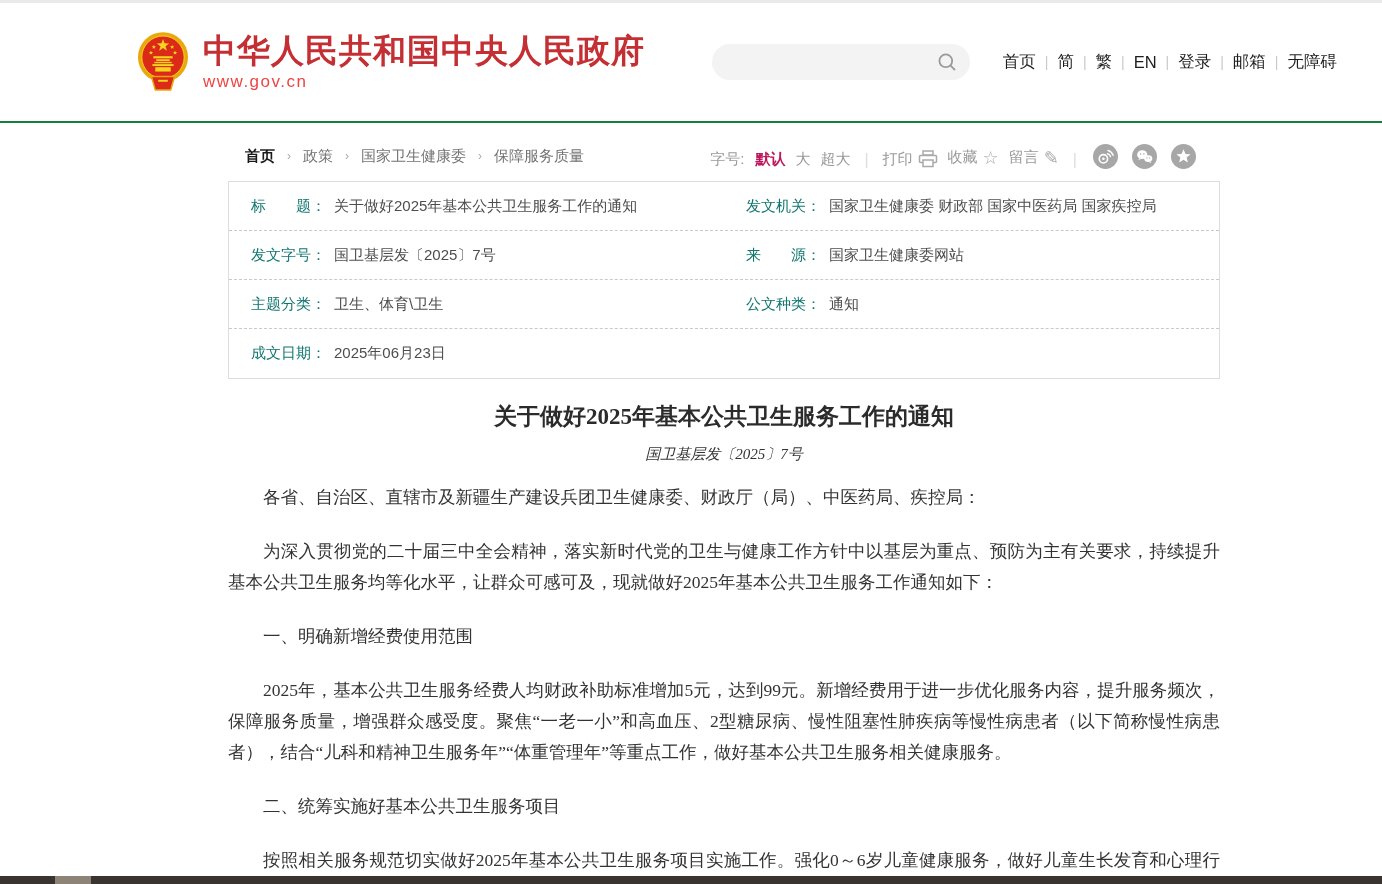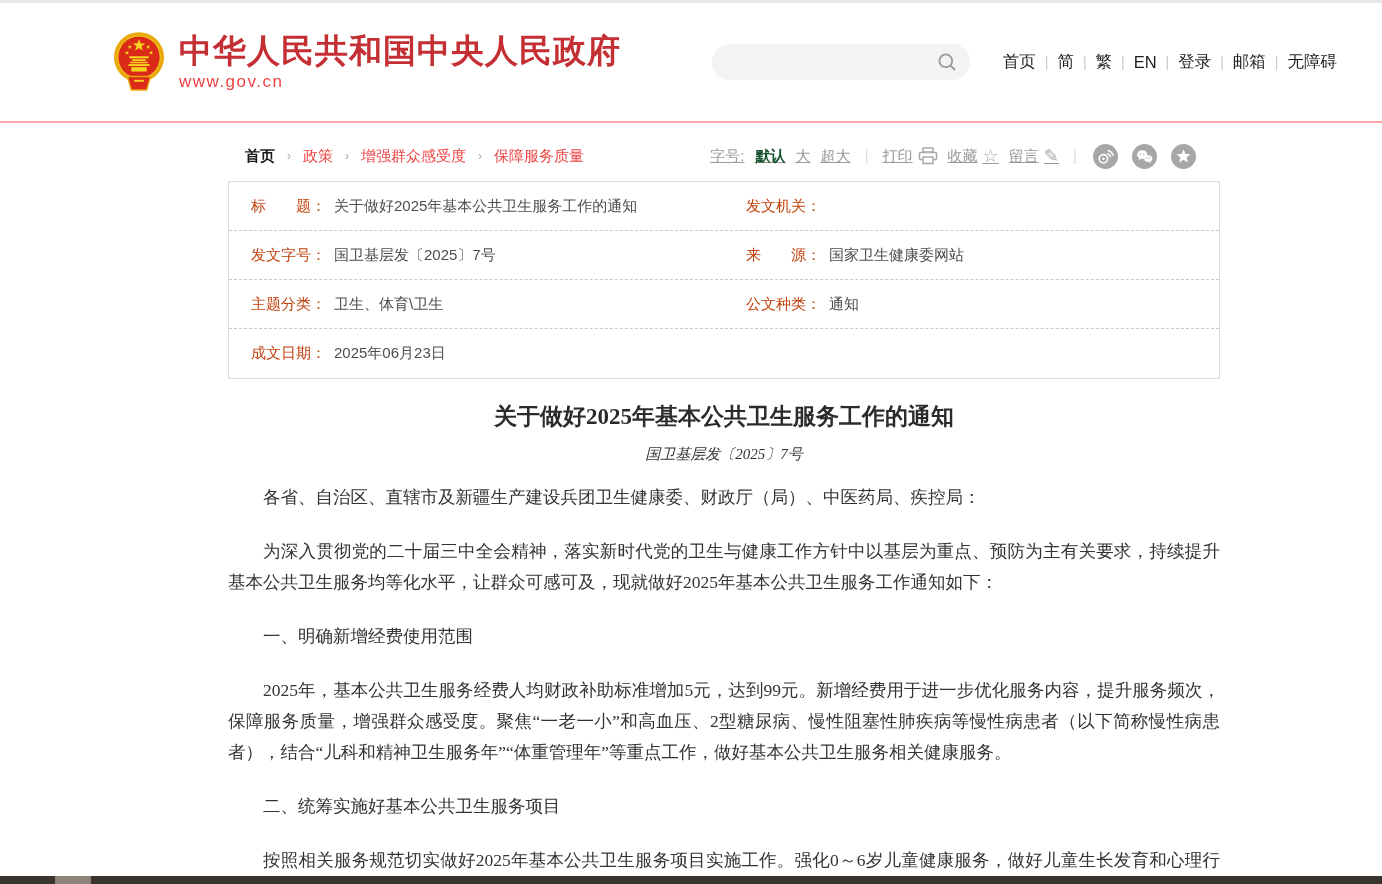--- a/index.html
+++ b/index.html
@@ -4,62 +4,62 @@
 <style>
   * { box-sizing: border-box; }
   html,body { margin:0; padding:0; }
   body {
     width:1382px; height:884px; overflow:hidden; background:#fff;
     font-family:"Liberation Sans", sans-serif; position:relative; color:#333;
   }
   .topline { height:3px; background:#e9e9e9; }
 
   
-  header { height:120px; border-bottom:2px solid #fca5a5; display:flex; align-items:center; background:#fff; }
+  header { height:120px; border-bottom:2px solid #15803d; display:flex; align-items:center; background:#fff;padding-left:24px; }
   .logo-group { margin-left:113px; display:flex; align-items:center; }
   .emblem { width:52px; height:62px; margin-right:14px; flex-shrink:0; }
   .site-title { font-size:33px; font-weight:bold; color:#c42f34; letter-spacing:1px; line-height:36px; }
   .site-url { font-size:17px; color:#ef4444; letter-spacing:1.5px; margin-top:3px; }
 
   .search-box {
     margin-left:auto; width:258px; height:36px; background:#f3f3f3;
     border-radius:18px; display:flex; align-items:center; padding:0 13px;
   }
   .search-box input { flex:1; border:none; background:transparent; outline:none; font-size:15px; color:#333; min-width:0; }
 
   nav { display:flex; align-items:center; margin:0 36px 0 24px; }
   nav a { font-size:16.5px; color:#1d1d1d; text-decoration:none; padding:0 9px; white-space:nowrap; }
   nav .sep { color:#c9c9c9; font-size:14px; }
 
   
   .content { margin-left:228px; width:992px; }
 
   .crumb-row { display:flex; align-items:center; margin-top:16px; height:34px; padding:0 17px; }
   .crumb { display:flex; align-items:center; font-size:15px; }
-  .crumb a { color:#ef4444; text-decoration:none; }
+  .crumb a { color:#737373; text-decoration:none; }
   .crumb a.home { font-weight:bold; color:#1a1a1a; }
   .crumb .gt { color:#aaa; font-size:12px; margin:0 12px; }
 
-  .tools { margin-left:auto; display:flex; align-items:center; font-size:15px; color:#999;text-decoration:underline; }
+  .tools { margin-left:auto; display:flex; align-items:flex-end; font-size:15px; color:#999; }
   .tools .fz-label { margin-right:6px; }
   .tools a { color:#999; text-decoration:none; margin:0 5px; display:flex; align-items:center; white-space:nowrap; }
-  .tools a.fz-active { color:#14532d; font-weight:bold; }
+  .tools a.fz-active { color:#be185d; font-weight:bold; }
   .tools .vsep { color:#ddd; margin:0 9px; font-size:16px; }
   .tools .glyph { font-size:18px; margin-left:5px; color:#a9a9a9; }
   .tools svg.act { margin-left:5px; }
   .share { display:flex; align-items:center; }
   .share a { margin:0 7px; }
   .share svg { display:block; }
 
   
   .meta-table { margin-top:8px; border:1px solid #dcdcdc; background:#fff; }
   .meta-row { display:flex; height:49px; align-items:center; border-bottom:1px dashed #c9c9c9; font-size:15px; }
   .meta-row:last-child { border-bottom:none;justify-content:center; }
   .meta-cell { width:50%; padding-left:22px; display:flex; align-items:center; }
-  .meta-cell .lbl { color:#c2410c; white-space:pre; flex-shrink:0; }
+  .meta-cell .lbl { color:#0f766e; white-space:pre; flex-shrink:0; }
   .meta-cell .val { color:#4d4d4d; margin-left:8px; }
 
   
   article { font-family:"Liberation Serif","DejaVu Serif",serif; }
   .art-title { text-align:center; font-size:23px; font-weight:bold; color:#2b2b2b; margin-top:22px; }
   .art-no { text-align:center; font-size:15px; color:#333; margin-top:13px; font-style:italic; }
   .art-body { margin-top:18px; font-size:17.5px; line-height:31px; text-align:justify; color:#333; }
   .art-body p { margin:0 0 23px; text-indent:2em; }
   .art-body p.hd { font-weight:normal; }
 
@@ -122,21 +122,21 @@
 </header>
 
 <div class="content">
 
   <div class="crumb-row">
     <div class="crumb">
       <a href="#" class="home">首页</a>
       <span class="gt">›</span>
       <a href="#">政策</a>
       <span class="gt">›</span>
-      <a href="#">增强群众感受度</a>
+      <a href="#">国家卫生健康委</a>
       <span class="gt">›</span>
       <a href="#">保障服务质量</a>
     </div>
 
     <div class="tools">
       <span class="fz-label">字号:</span>
       <a href="#" class="fz-active">默认</a>
       <a href="#">大</a>
       <a href="#">超大</a>
       <span class="vsep">|</span>
@@ -193,20 +193,21 @@
   </div>
 
   <div class="meta-table">
     <div class="meta-row">
       <div class="meta-cell">
         <span class="lbl">标　　题：</span>
         <span class="val">关于做好2025年基本公共卫生服务工作的通知</span>
       </div>
       <div class="meta-cell">
         <span class="lbl">发文机关：</span>
+        <span class="val">国家卫生健康委 财政部 国家中医药局 国家疾控局</span>
       </div>
     </div>
     <div class="meta-row">
       <div class="meta-cell">
         <span class="lbl">发文字号：</span>
         <span class="val">国卫基层发〔2025〕7号</span>
       </div>
       <div class="meta-cell">
         <span class="lbl">来　　源：</span>
         <span class="val">国家卫生健康委网站</span>

